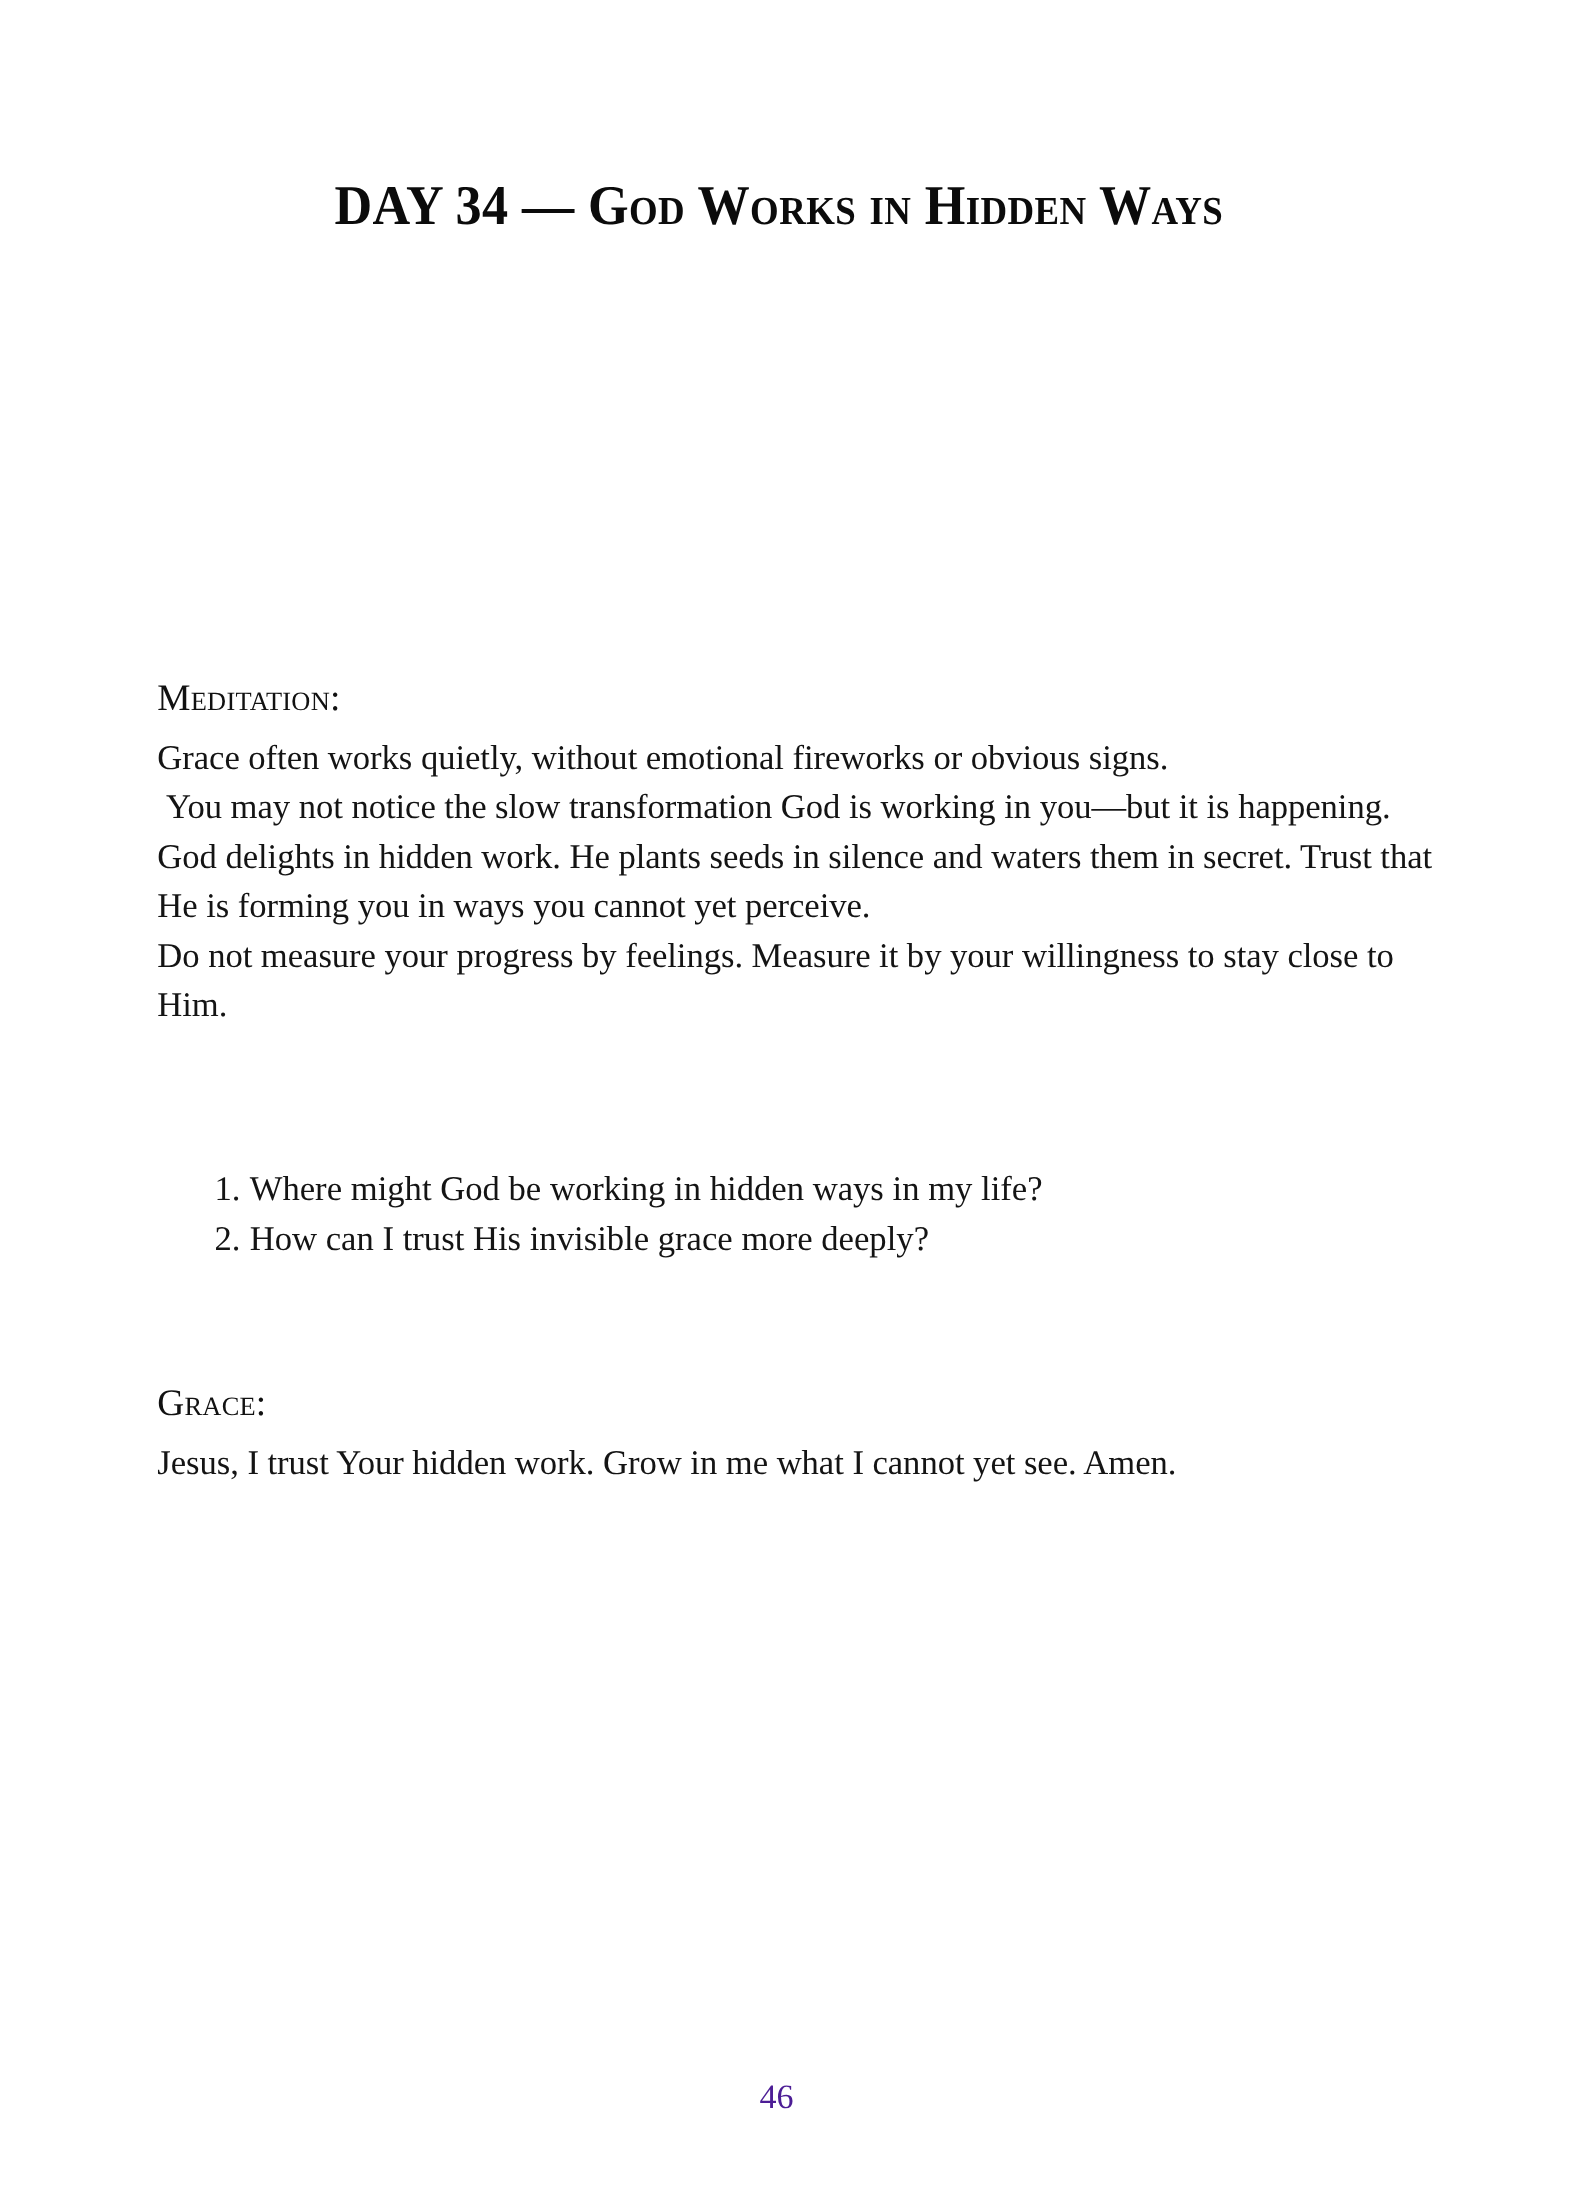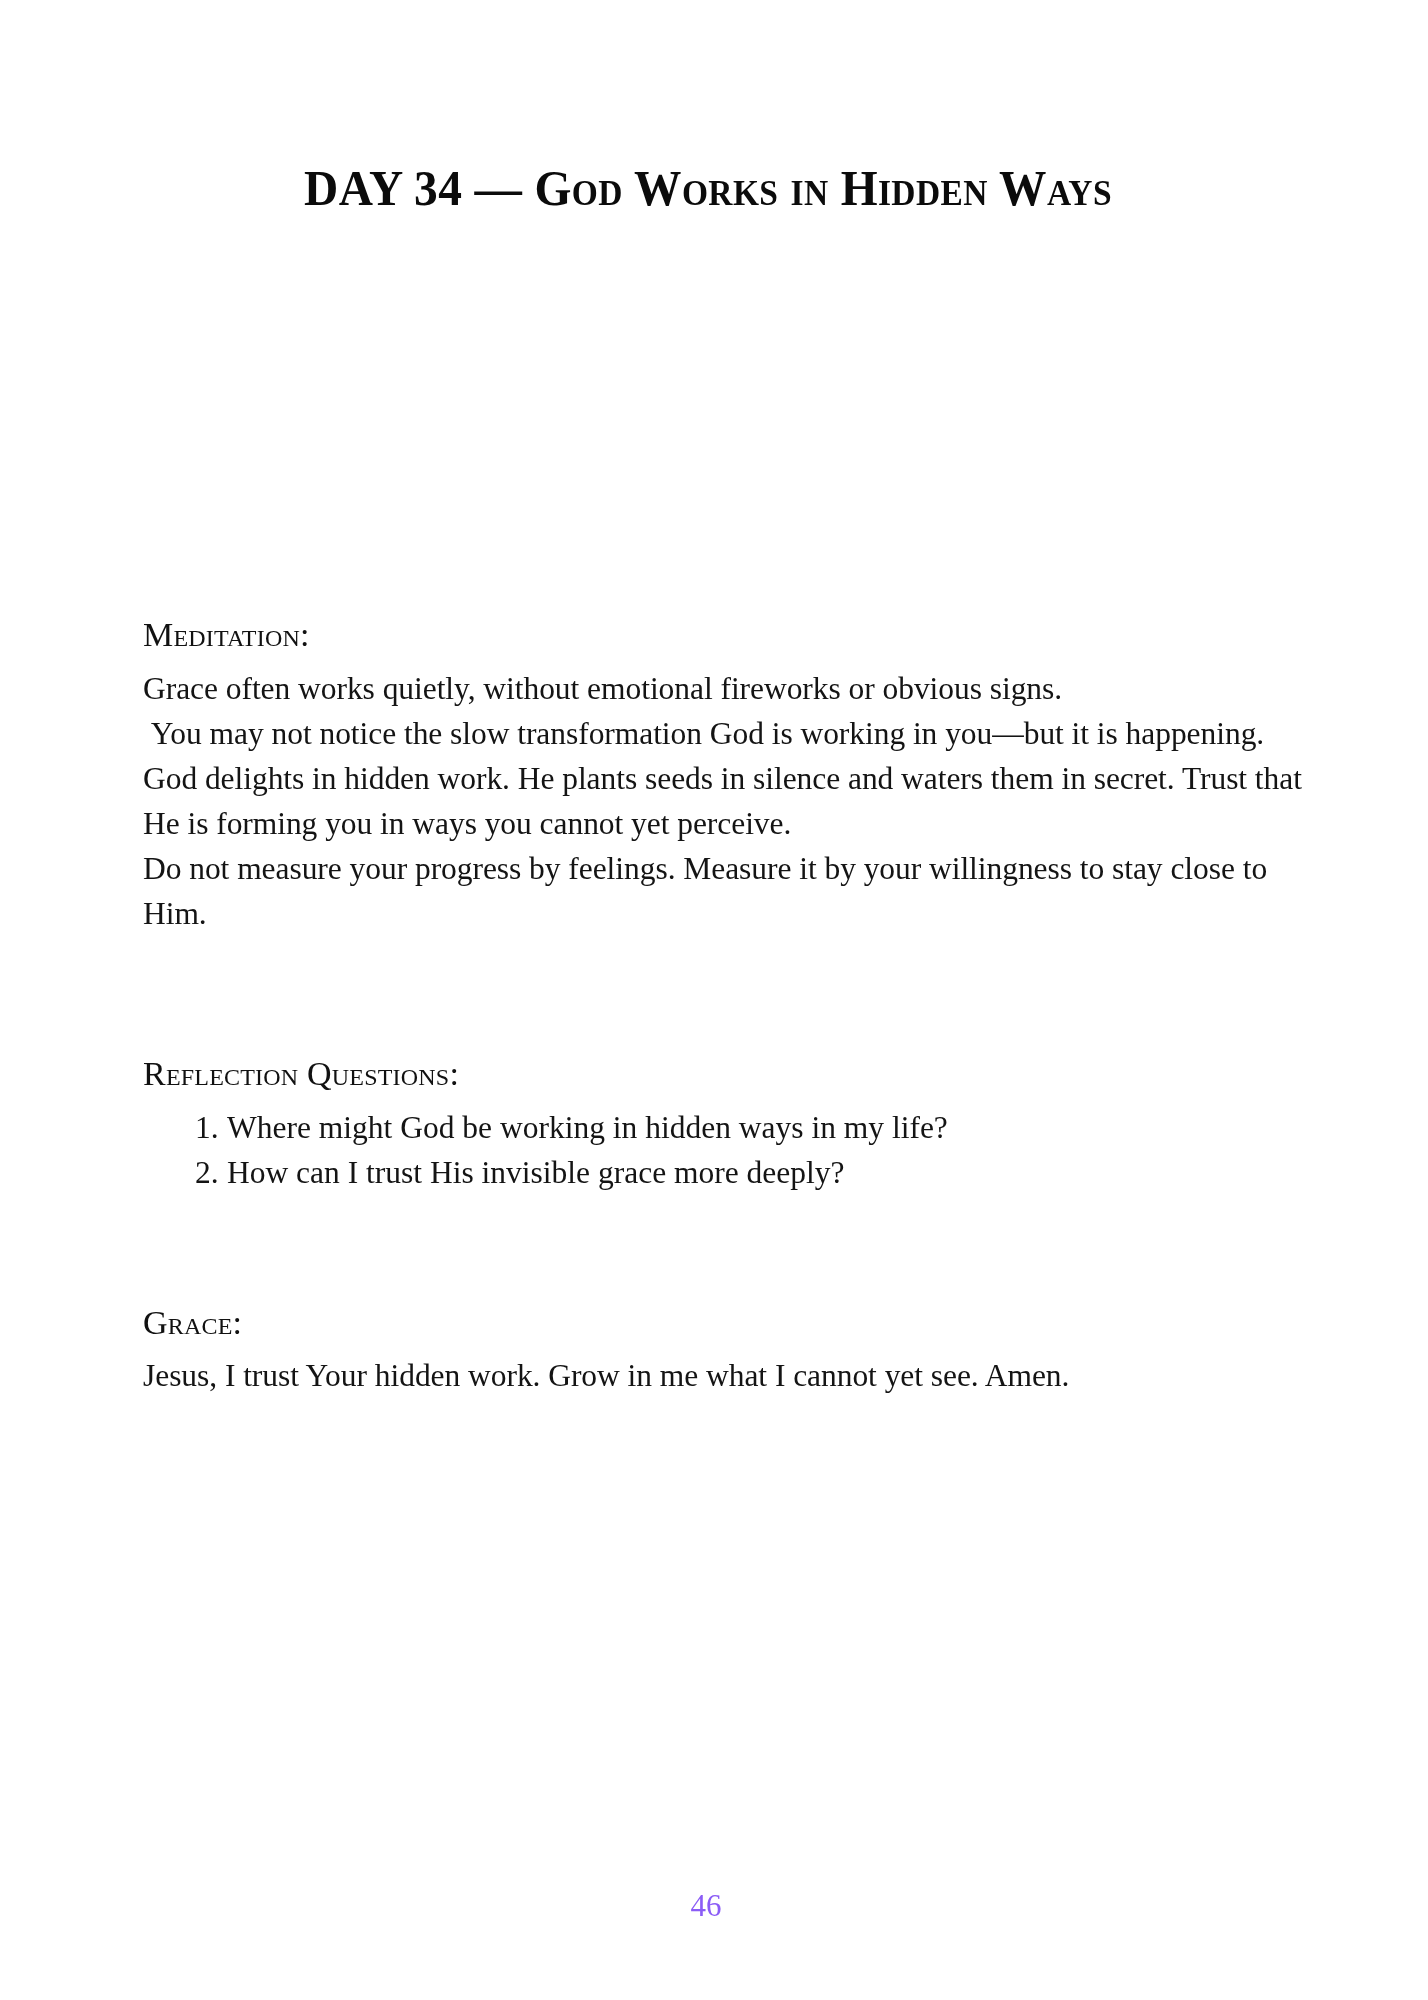--- a/index.html
+++ b/index.html
@@ -129,21 +129,21 @@
 
   
   .page-number {
     position: absolute;
     left: 0;
     right: 4px;
     top: 1888px;
     text-align: center;
     font-family: "Liberation Serif", "DejaVu Serif", serif;
     font-size: 31px;
-    color: #8b5cf6;
+    color: #4c1d95;
   }
 </style>
 </head>
 <body>
 
 <div class="page">
 
   <h1 class="page-title">DAY 34 — God Works in Hidden Ways</h1>
 
 
@@ -153,21 +153,20 @@
       <div class="section-heading">Meditation:</div>
       <p class="body-line">Grace often works quietly, without emotional fireworks or obvious signs.</p>
       <p class="body-line"> You may not notice the slow transformation God is working in you—but it is happening.</p>
       <p class="body-line">God delights in hidden work. He plants seeds in silence and waters them in secret. Trust that He is forming you in ways you cannot yet perceive.</p>
       <p class="body-line">Do not measure your progress by feelings. Measure it by your willingness to stay close to Him.</p>
     </section>
 
     <div class="spacer-lg"></div>
 
     <section>
-      <div class="section-heading">Reflection Questions:</div>
       <ul class="q-list">
         <li class="q-item">
           <span class="q-num">1.</span>
           <span class="q-text">Where might God be working in hidden ways in my life?</span>
         </li>
         <li class="q-item">
           <span class="q-num">2.</span>
           <span class="q-text">How can I trust His invisible grace more deeply?</span>
         </li>
       </ul>

